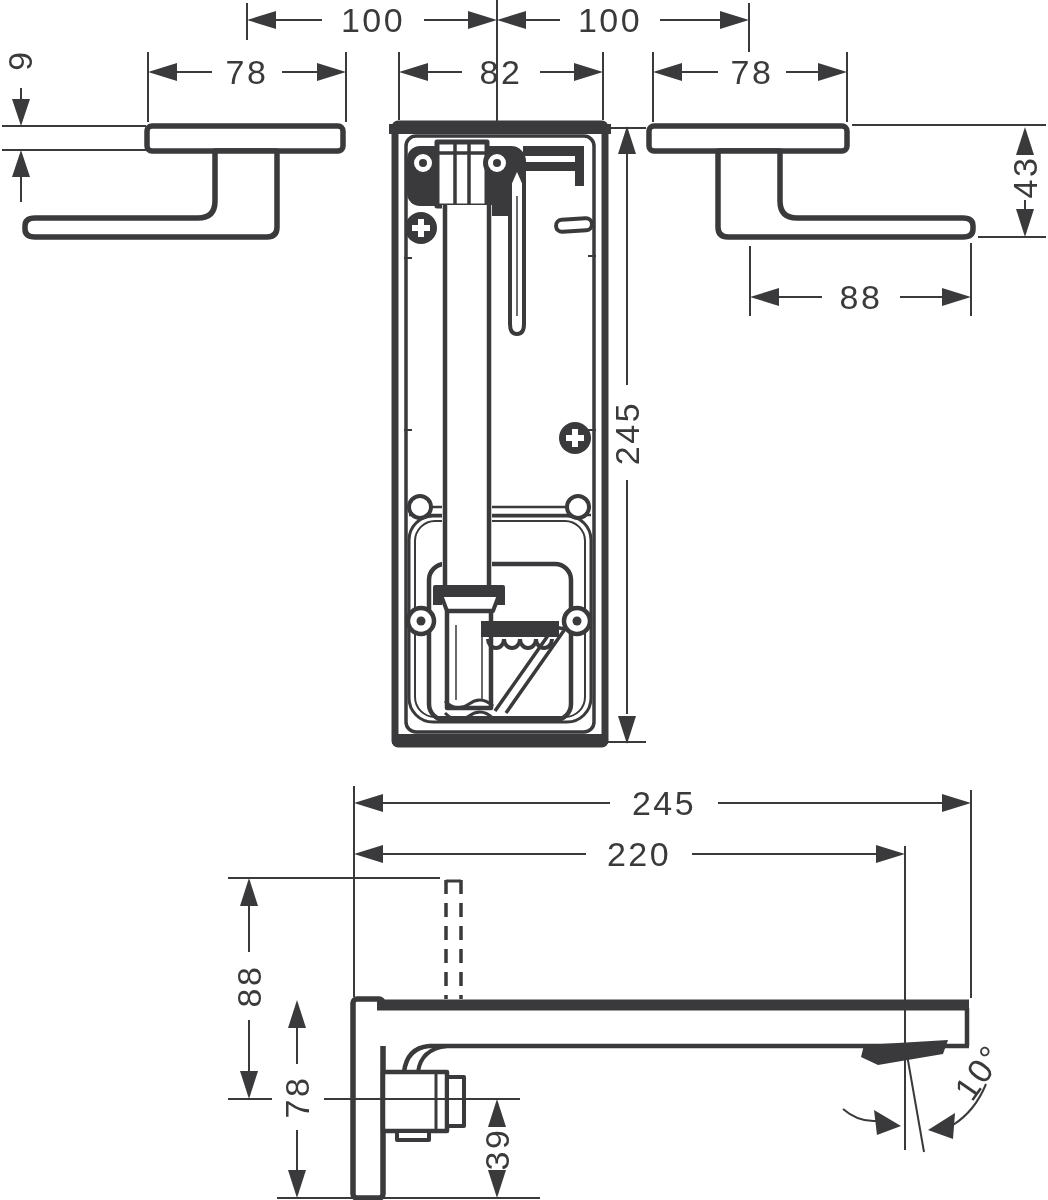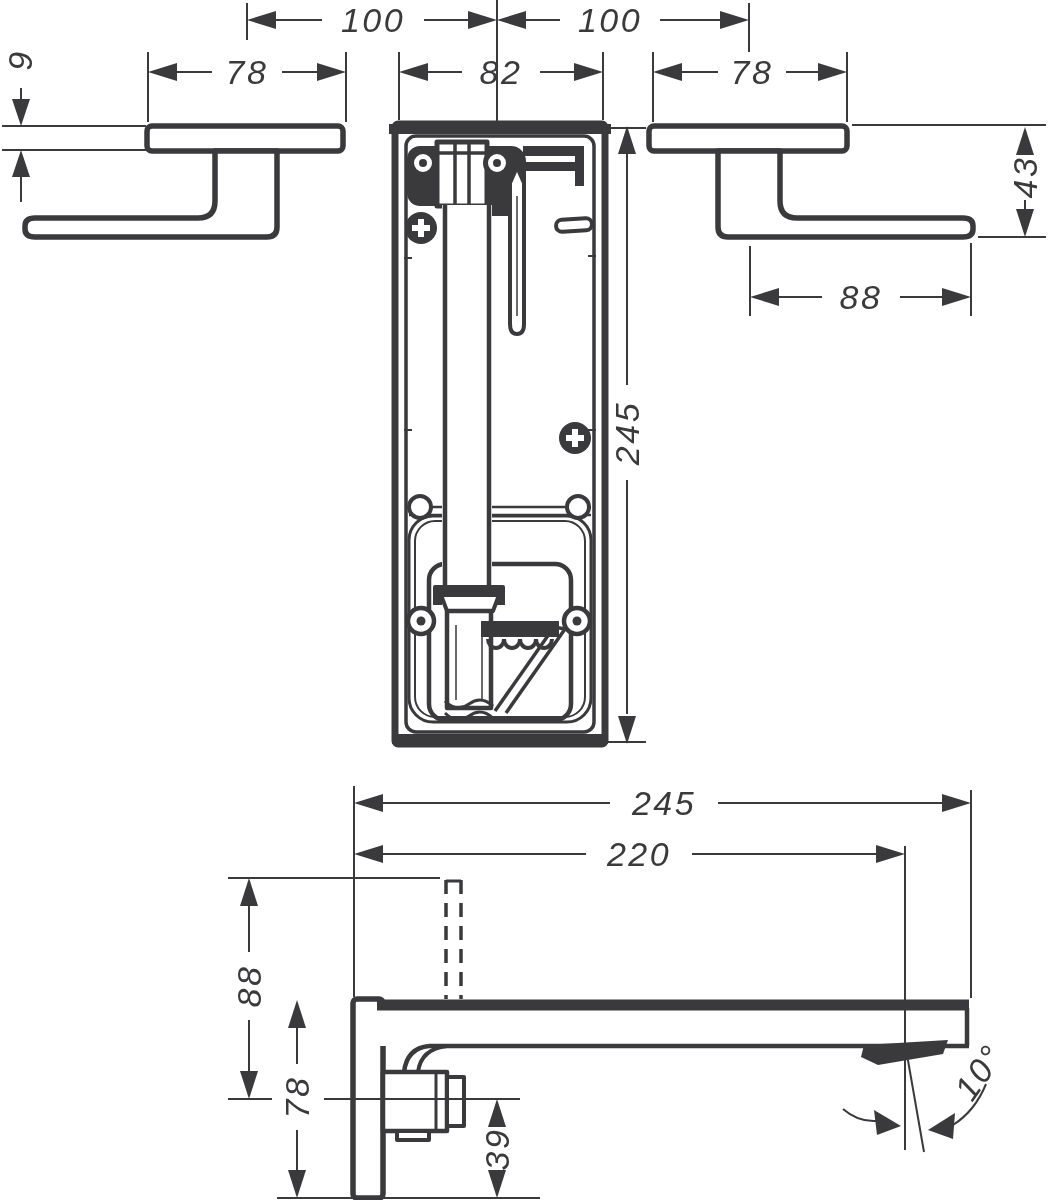--- a/index.html
+++ b/index.html
@@ -1,17 +1,17 @@
 <!DOCTYPE html>
 <html><head>
 <meta charset="utf-8">
 <style>
   html,body{margin:0;padding:0;background:#ffffff;}
   .stage{position:relative;width:1048px;height:1200px;background:#fff;overflow:hidden;
-         font-family:"Liberation Sans",sans-serif;font-style:italic;}
+         font-family:"Liberation Sans",sans-serif;}
   svg{display:block;}
   
   .thin   {stroke:#3a3a3c;stroke-width:2;fill:none;stroke-linecap:butt;}
   .thin25 {stroke:#3a3a3c;stroke-width:2.5;fill:none;}
   .med    {stroke:#3a3a3c;stroke-width:3.5;fill:none;}
   .med3   {stroke:#3a3a3c;stroke-width:3;fill:none;}
   .s15    {stroke:#3a3a3c;stroke-width:1.5;fill:none;}
   .out    {stroke:#3a3a3c;stroke-width:5.5;fill:#ffffff;stroke-linejoin:round;}
   .out5   {stroke:#3a3a3c;stroke-width:5;fill:#ffffff;stroke-linejoin:round;}
   .out45  {stroke:#3a3a3c;stroke-width:4.5;fill:#ffffff;stroke-linejoin:round;}

